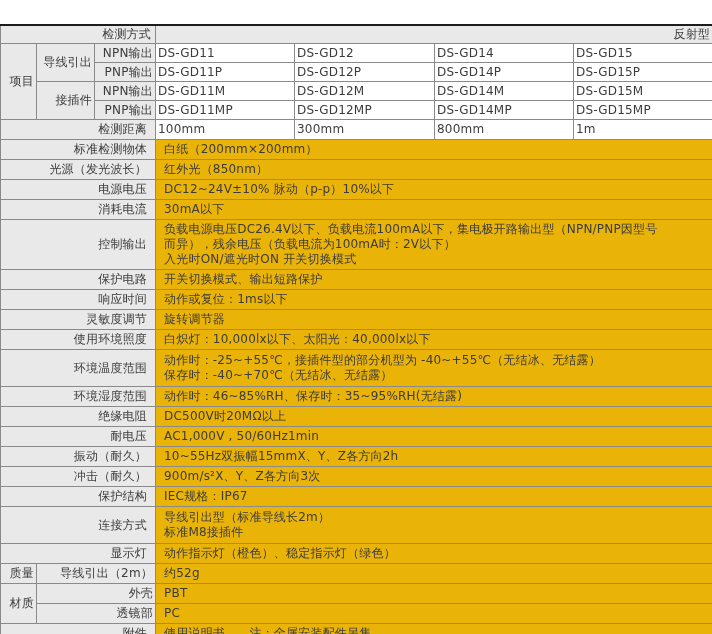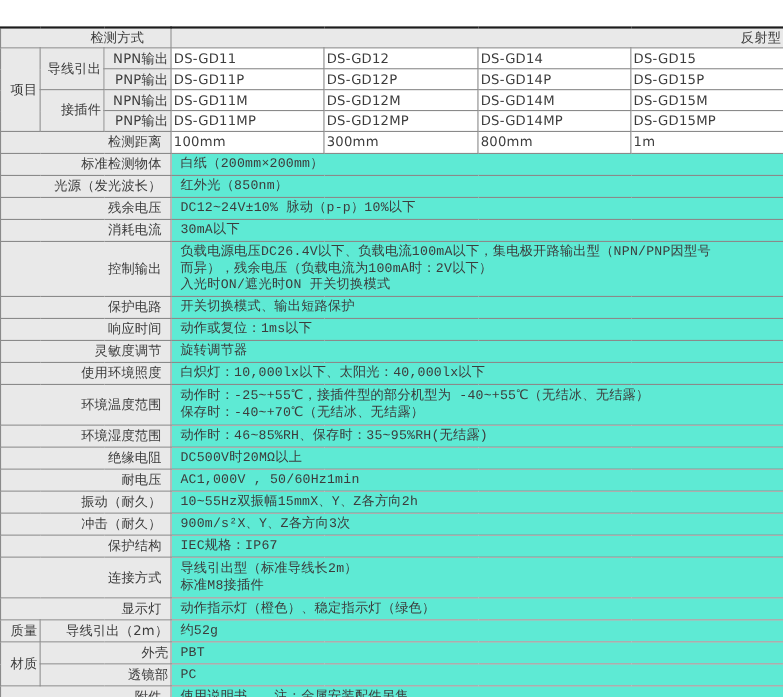--- a/index.html
+++ b/index.html
@@ -25,22 +25,22 @@
     font-size: 12px;
     color: #3c3c3c;
     line-height: 15px;
     padding: 1px 8px;
     vertical-align: middle;
     overflow: hidden;
     letter-spacing: 0.2px;
   }
   td.hdr { background: #e9e9e9; text-align: right; }
   td.center { padding: 1px 2px; }
-  td.right { text-align: right; padding-right: 24px; }
-  td.val { background: #5eead4; white-space: pre-line; font-family: Liberation Mono, monospace; }
+  td.right { text-align: right; padding-right: 4px; }
+  td.val { background: #eab308; white-space: pre-line; }
   tr.rh-a { height: 17px; }
   tr.rh-b { height: 19px; }
   tr.rh-c { height: 20px; }
   tr.rh-2l { height: 37px; padding-left: 12px; }
   tr.rh-3l { height: 50px; }
 </style>
 </head>
 <body>
 
 <table class="spec">
@@ -102,21 +102,21 @@
 
   <tr class="rh-c">
     <td colspan="3" class="hdr">标准检测物体</td>
     <td colspan="4" class="val">白纸（200mm×200mm）</td>
   </tr>
   <tr class="rh-c">
     <td colspan="3" class="hdr">光源（发光波长）</td>
     <td colspan="4" class="val">红外光（850nm）</td>
   </tr>
   <tr class="rh-c">
-    <td colspan="3" class="hdr">残余电压</td>
+    <td colspan="3" class="hdr">电源电压</td>
     <td colspan="4" class="val">DC12~24V±10% 脉动（p-p）10%以下</td>
   </tr>
   <tr class="rh-c">
     <td colspan="3" class="hdr">消耗电流</td>
     <td colspan="4" class="val">30mA以下</td>
   </tr>
   <tr class="rh-3l">
     <td colspan="3" class="hdr">控制输出</td>
     <td colspan="4" class="val">负载电源电压DC26.4V以下、负载电流100mA以下，集电极开路输出型（NPN/PNP因型号
 而异），残余电压（负载电流为100mA时：2V以下）

